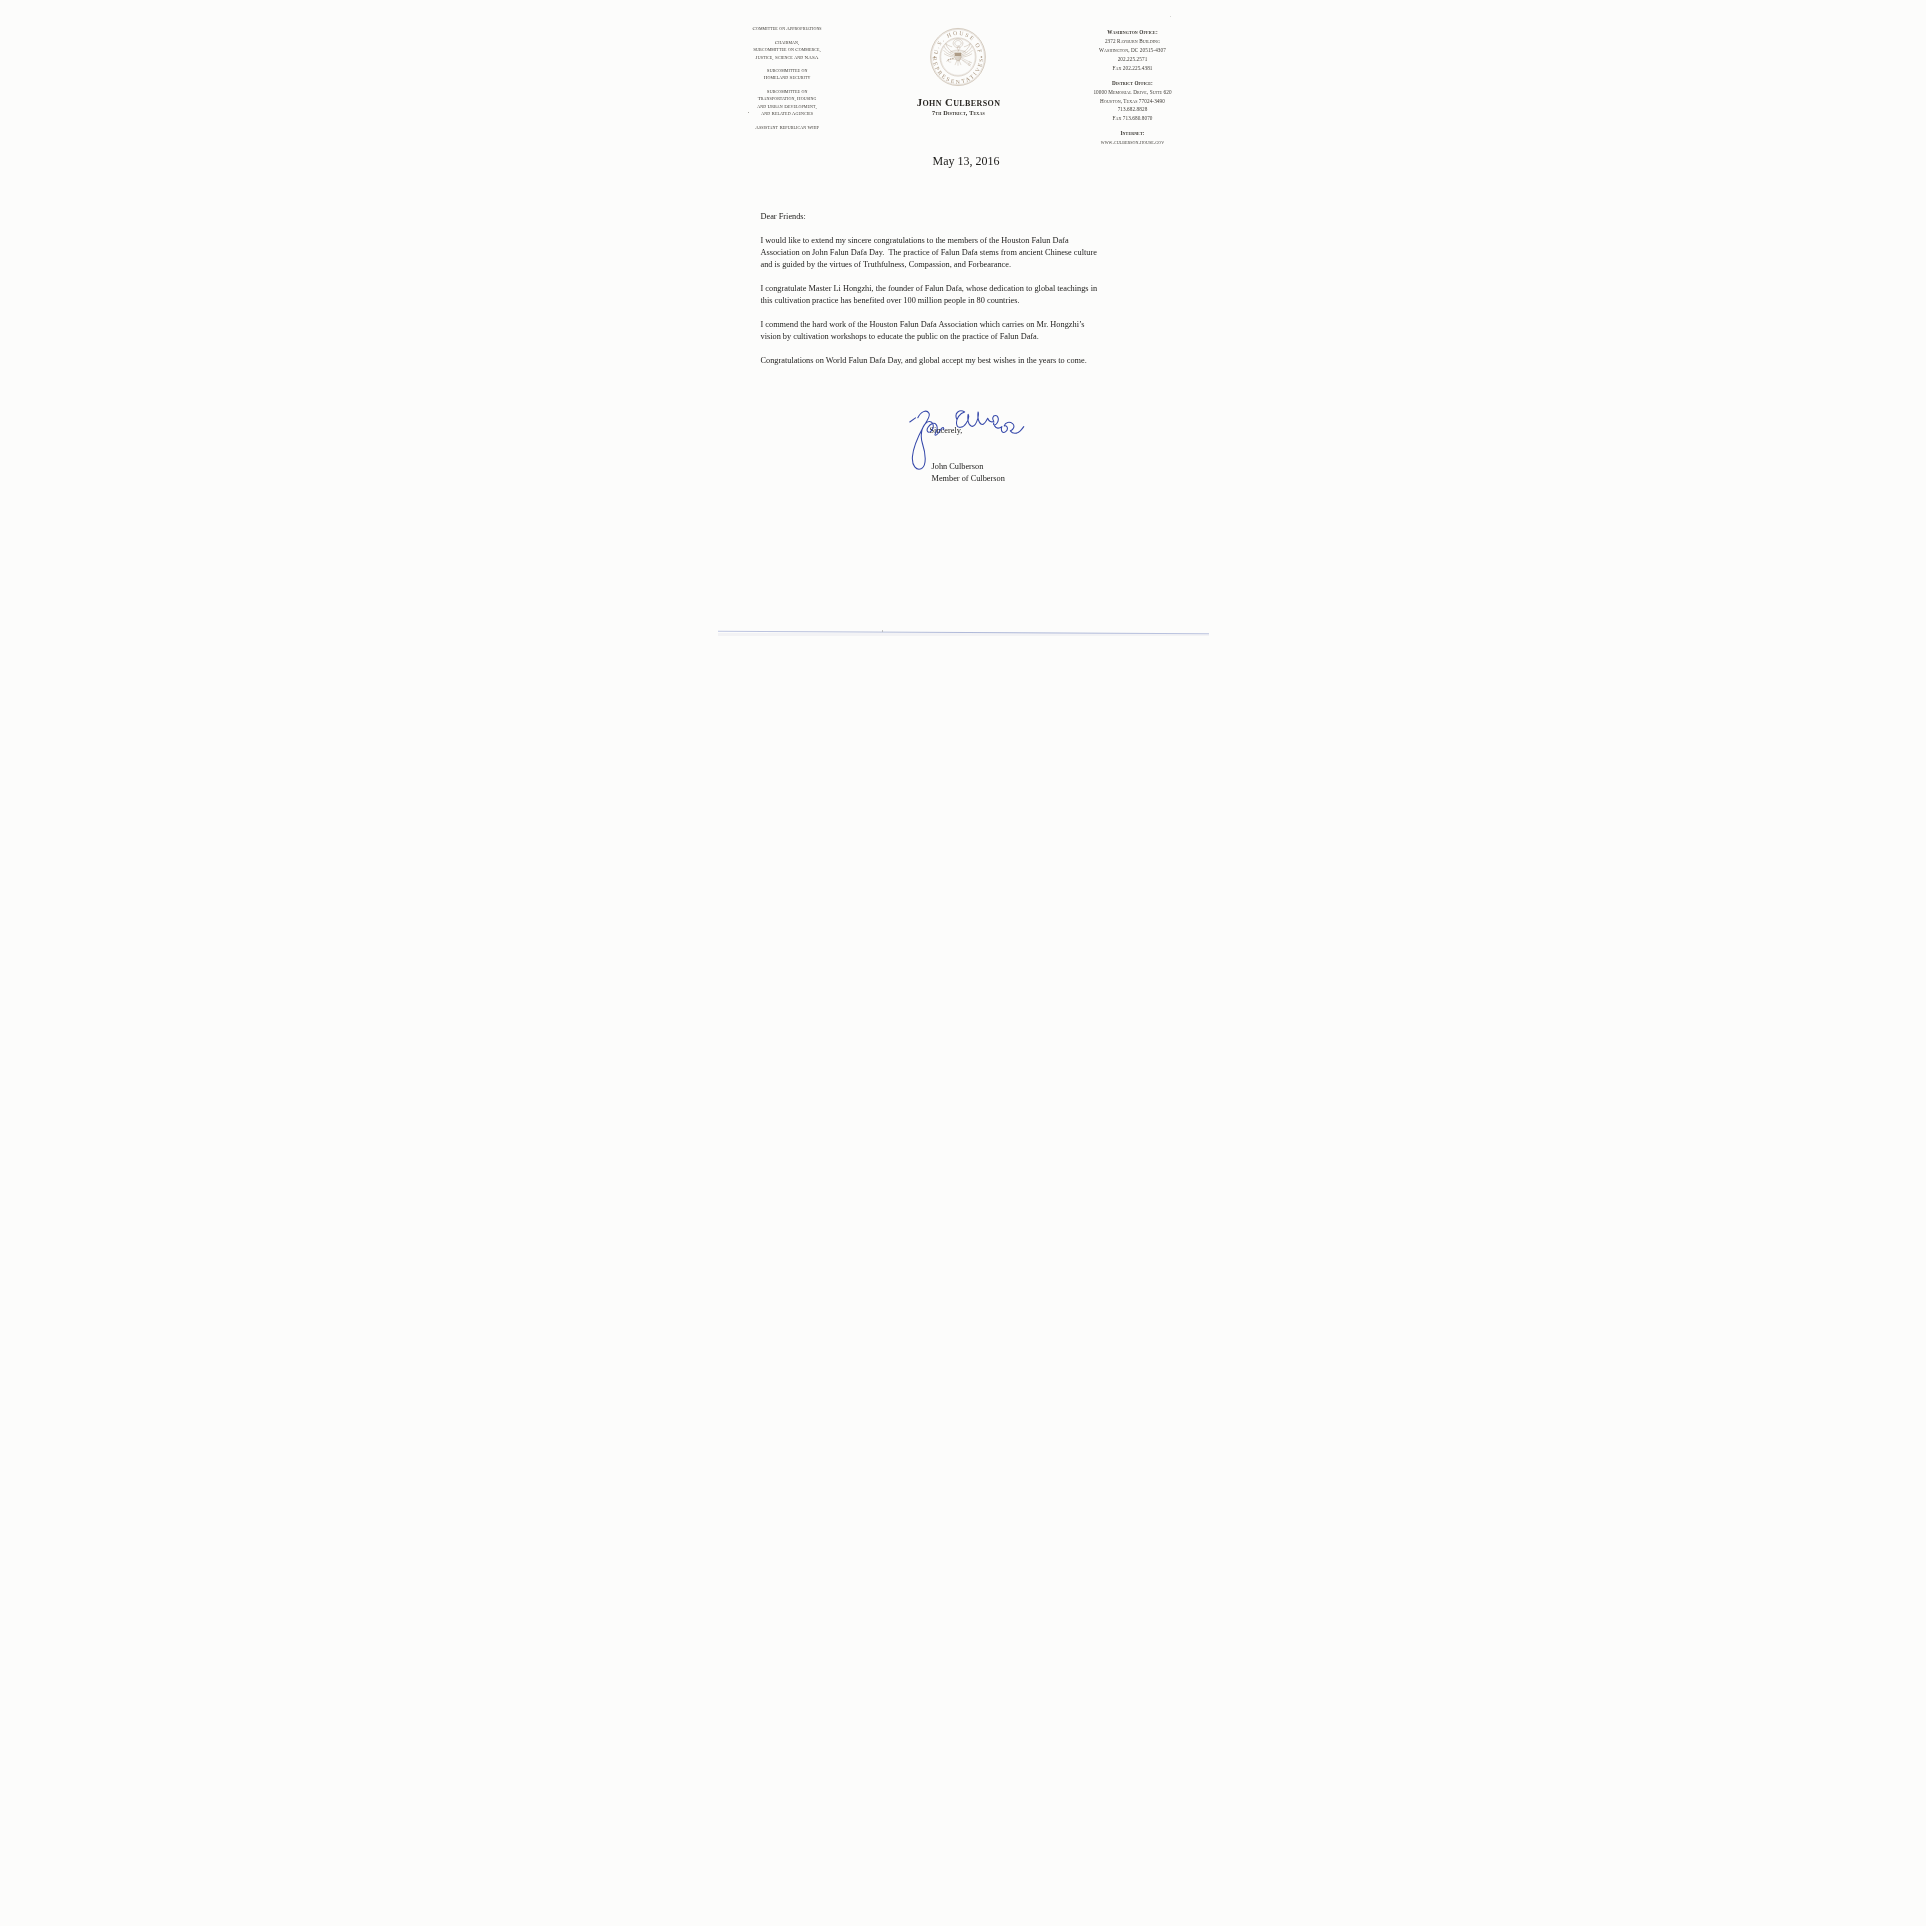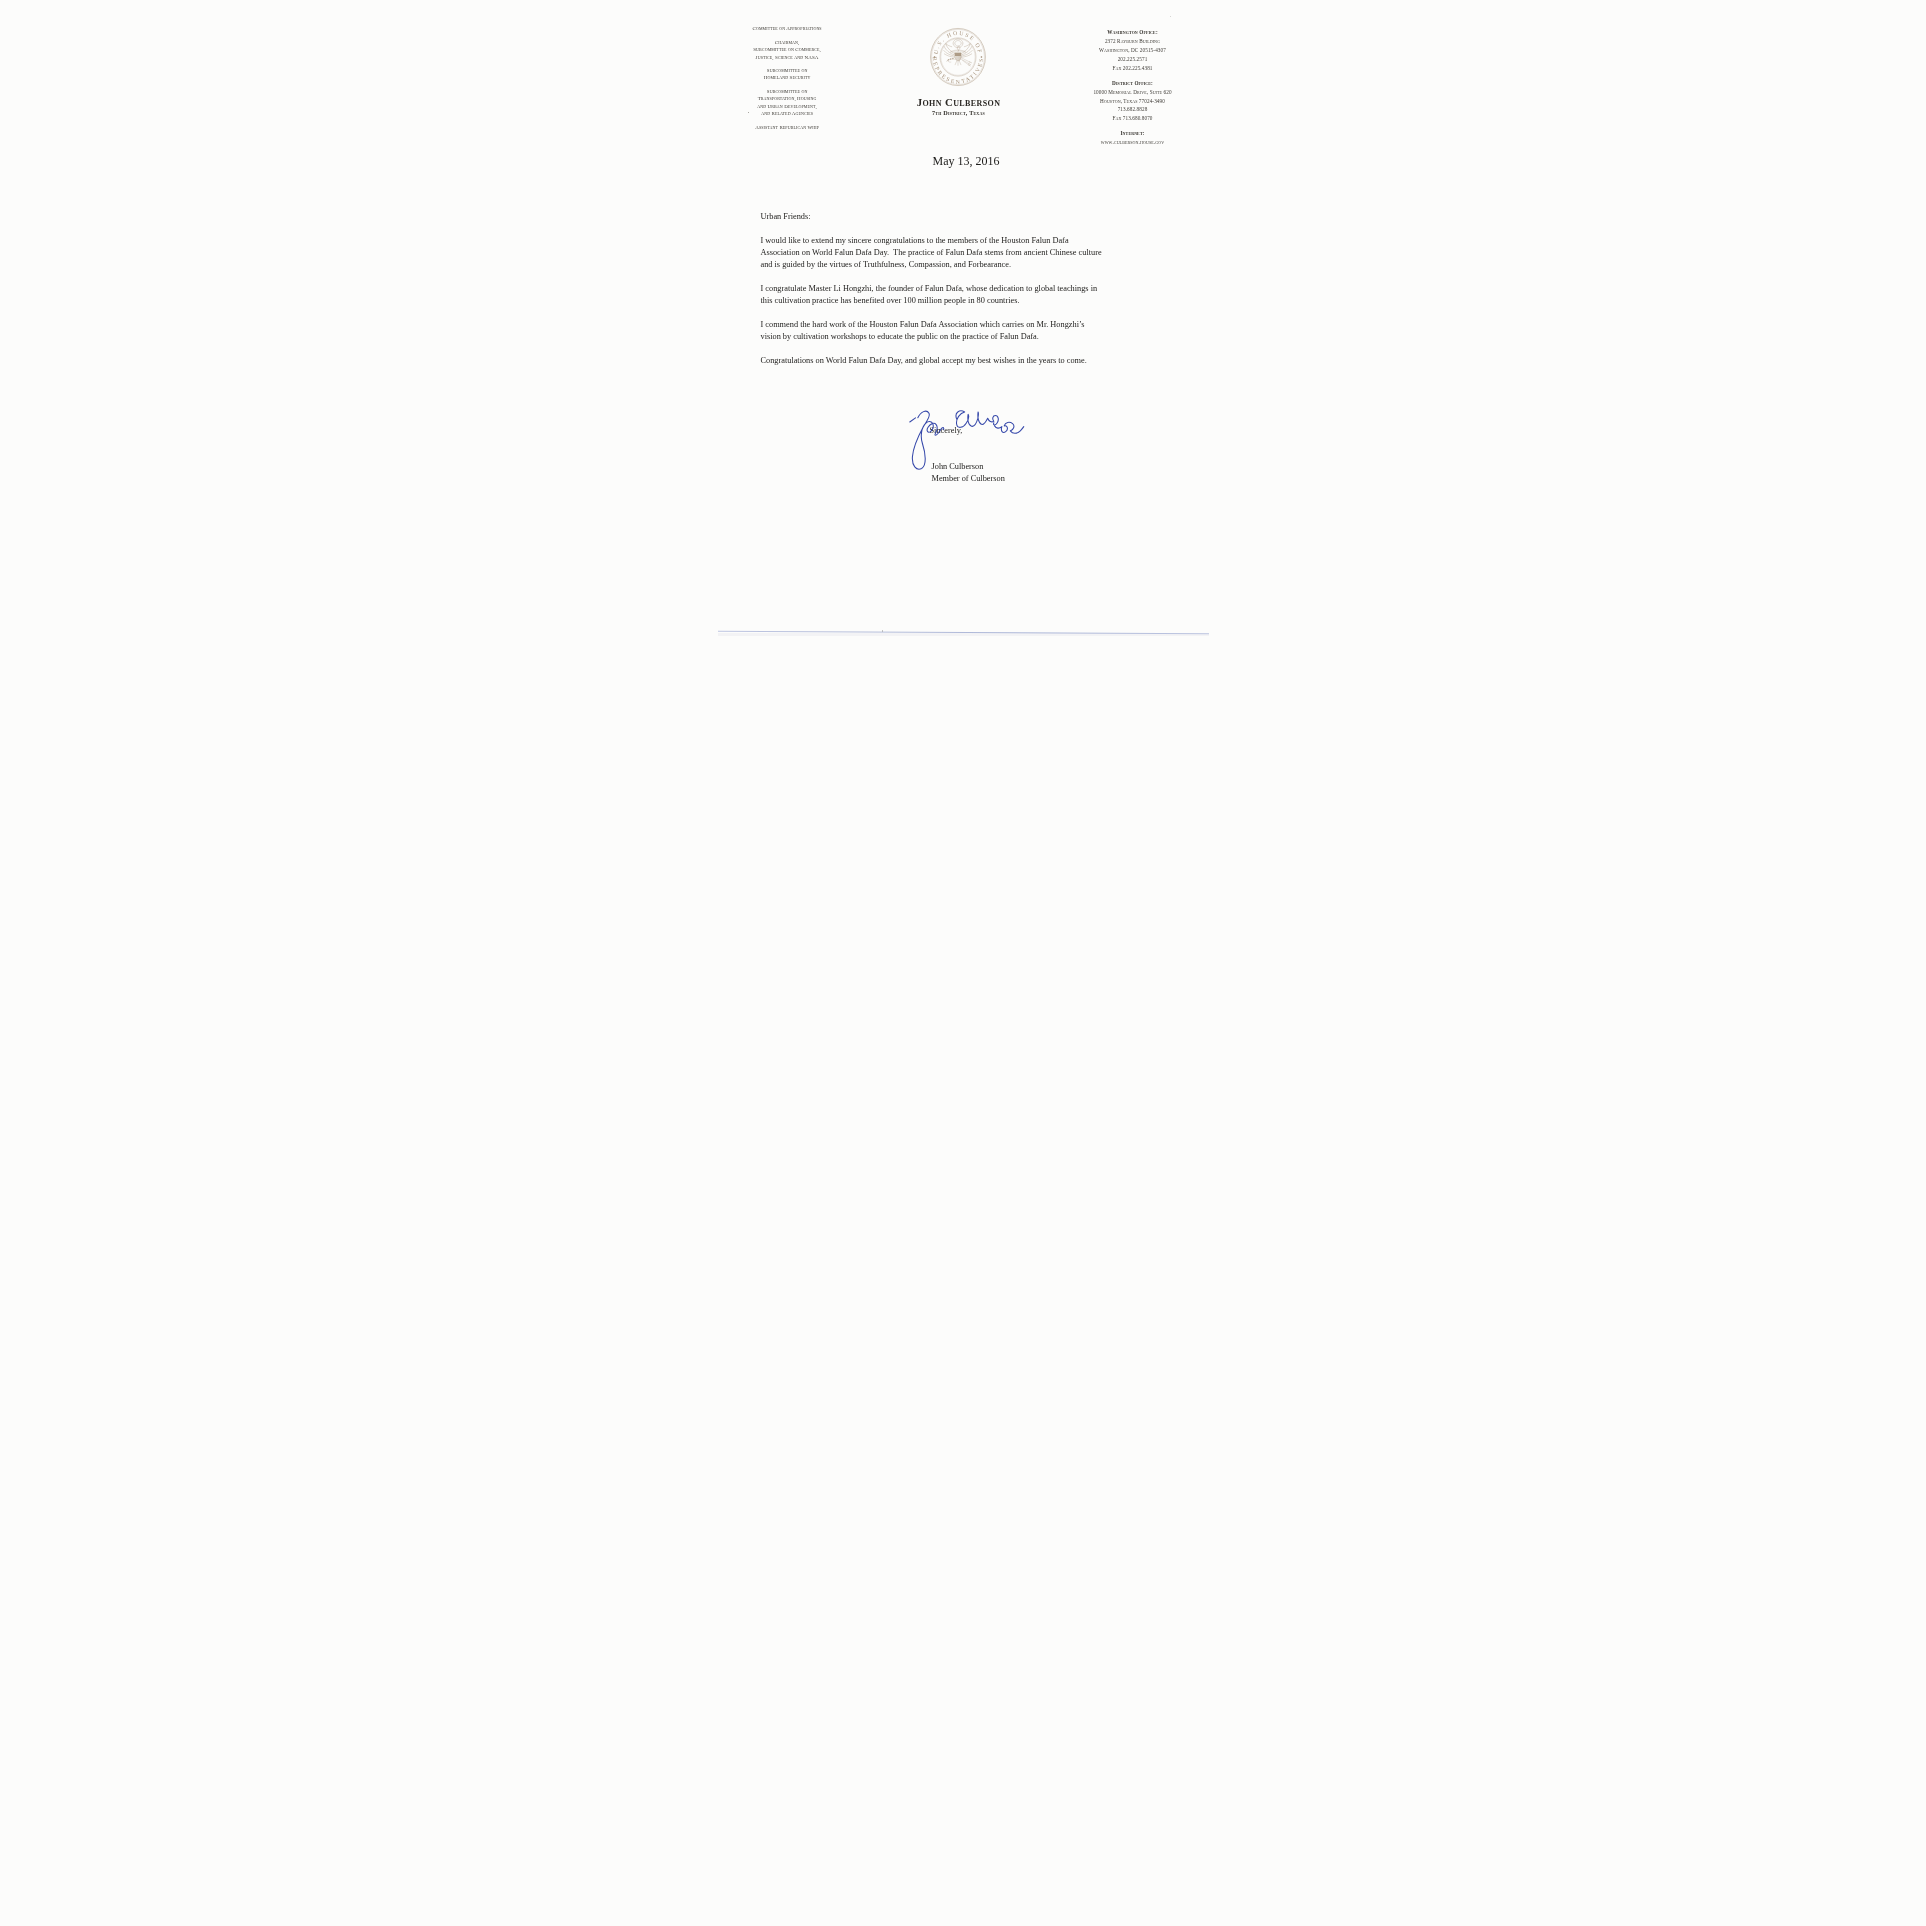--- a/index.html
+++ b/index.html
@@ -196,24 +196,24 @@
       <div class="hdr line">Internet:</div>
       <div>
           <div class="line">www.culberson.house.gov</div>
         </div>
     </div>
   </div>
 
   <div class="date-line">May 13, 2016</div>
 
   <div class="body-col">
-    <div class="para line">Urban Friends:</div>
+    <div class="para line">Dear Friends:</div>
     <div class="para">
         <div class="line">I would like to extend my sincere congratulations to the members of the Houston Falun Dafa</div>
-        <div class="line">Association on World Falun Dafa Day.  The practice of Falun Dafa stems from ancient Chinese culture</div>
+        <div class="line">Association on John Falun Dafa Day.  The practice of Falun Dafa stems from ancient Chinese culture</div>
         <div class="line">and is guided by the virtues of Truthfulness, Compassion, and Forbearance.</div>
       </div>
     <div class="para">
         <div class="line">I congratulate Master Li Hongzhi, the founder of Falun Dafa, whose dedication to global teachings in</div>
         <div class="line">this cultivation practice has benefited over 100 million people in 80 countries.</div>
       </div>
     <div class="para">
         <div class="line">I commend the hard work of the Houston Falun Dafa Association which carries on Mr. Hongzhi’s</div>
         <div class="line">vision by cultivation workshops to educate the public on the practice of Falun Dafa.</div>
       </div>

